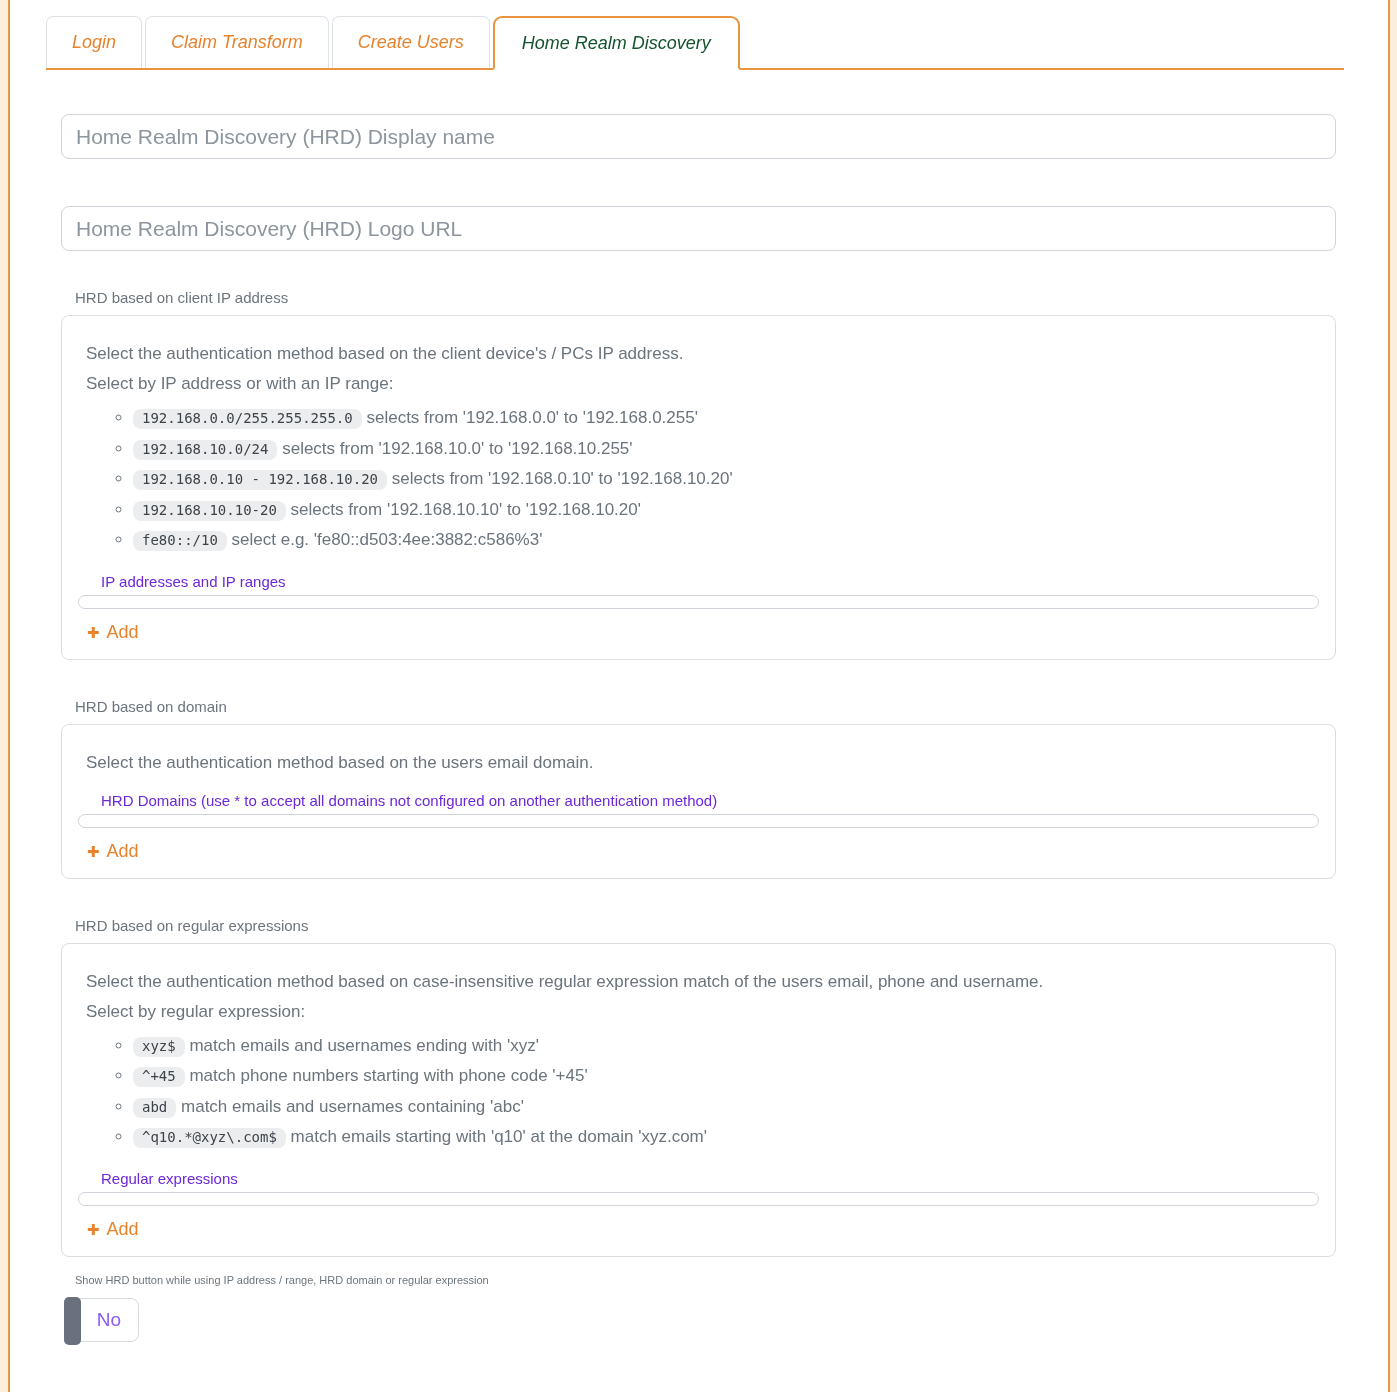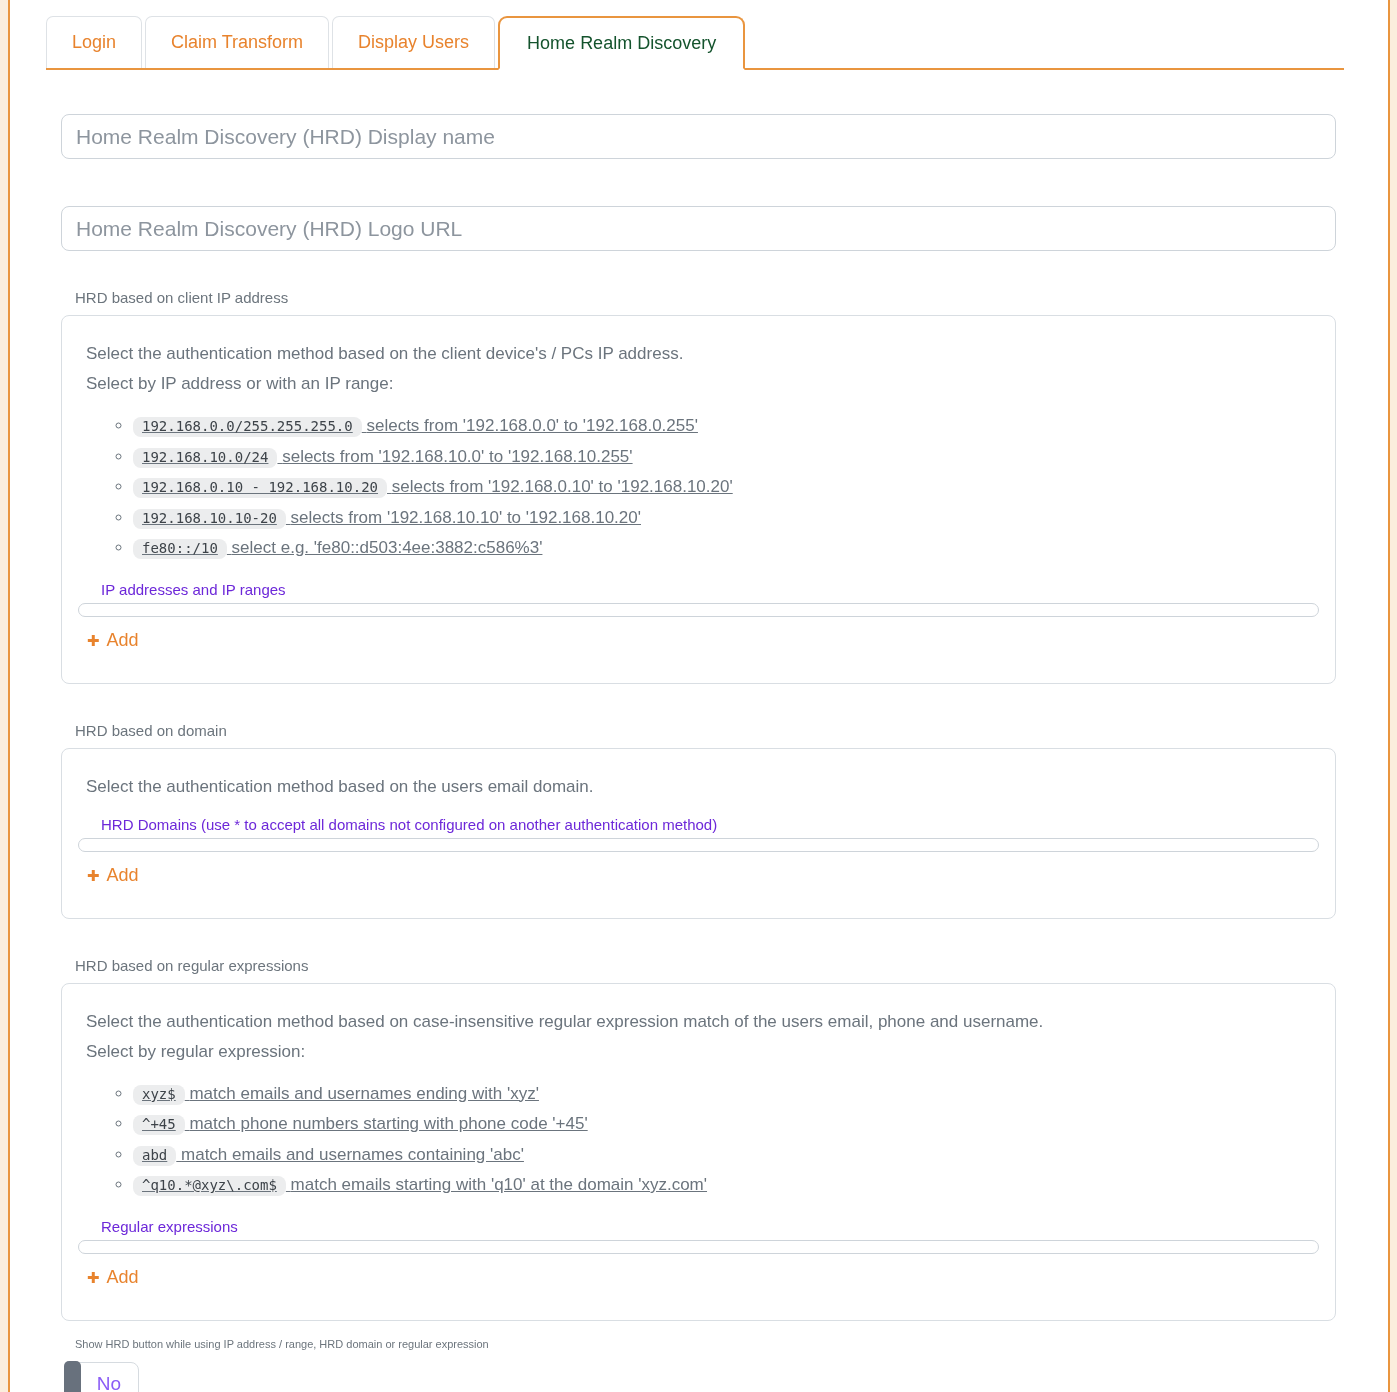--- a/index.html
+++ b/index.html
@@ -19,20 +19,21 @@
   }
 
   
   .tabs {
     display: flex;
     align-items: stretch;
     list-style: none;
     margin: 0 44px 0 36px;
     padding: 0;
     border-bottom: 2px solid #e9953f;
+    font-style: italic;
   }
   .tab {
     background: #fff;
     border: 1px solid #dee2e6;
     border-bottom: none;
     border-radius: 7px 7px 0 0;
     padding: 15px 25px 14px;
     margin-right: 3px;
     font-size: 18px;
     color: #e8832d;
@@ -68,35 +69,34 @@
   .mt-47 { margin-top: 47px; }
 
   .section-label {
     color: #6c757d;
     font-size: 15px;
     margin: 38px 0 9px 14px;
   }
   .card {
     border: 1px solid #d9dee3;
     border-radius: 8px;
-    padding: 23px 24px 32px;
+    padding: 23px 24px 16px;
     background: #fff;
   }
   .intro {
     color: #6b747d;
     font-size: 17px;
     line-height: 30px;
     margin: 0;
   }
   ul.examples {
     list-style-type: circle;
     color: #6b747d;
-    margin: 12px 0 0;
+    margin: 4px 0 0;
     padding-left: 47px;
-    text-decoration: underline;
   }
   ul.examples li {
     font-size: 17px;
     line-height: 30.5px;
     color: #6b747d;
   }
   .chip {
     background: #ecedee;
     border-radius: 8px;
     padding: 1px 9px 3px;
@@ -169,21 +169,21 @@
   .toggle-text { color: #8b5cf6; font-size: 19px; }
 </style>
 </head>
 <body>
 
 <div class="page">
 
   <ul class="tabs">
     <li class="tab">Login</li>
     <li class="tab">Claim Transform</li>
-    <li class="tab">Display Users</li>
+    <li class="tab">Create Users</li>
     <li class="tab active">Home Realm Discovery</li>
   </ul>
 
   <div class="content">
 
     <input class="text-input mt-44" type="text" placeholder="Home Realm Discovery (HRD) Display name" style="">
     <input class="text-input mt-47" type="text" placeholder="Home Realm Discovery (HRD) Logo URL" style="">
 
     <div class="section-label">HRD based on client IP address</div>
     <div class="card">

